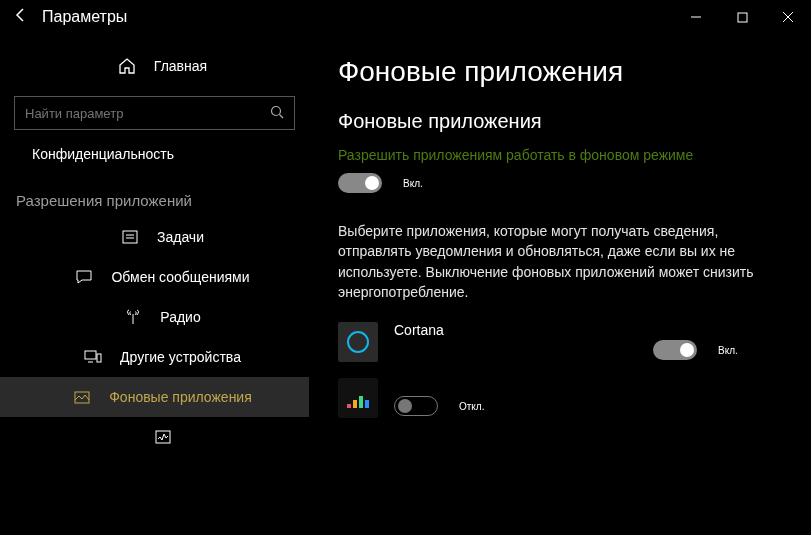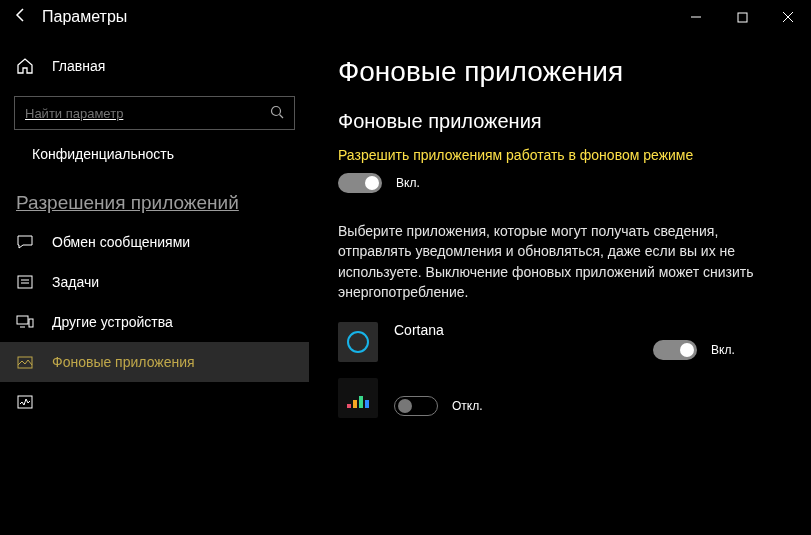--- a/index.html
+++ b/index.html
@@ -15,46 +15,46 @@
   .titlebar .back { width: 42px; text-align: center; font-size: 16px; color:#fff; cursor:pointer; }
   .titlebar .title { font-size: 16px; color:#fff; }
   .titlebar .spacer { flex:1; }
   .win-btn { width: 46px; height: 34px; display:flex; align-items:center; justify-content:center; color:#fff; cursor:pointer; }
   .win-btn svg { stroke:#fff; fill:none; }
   
   .body { flex:1; display:flex; overflow:hidden; }
   .sidebar { width: 310px; padding: 12px 0 0 0; border-right:1px solid #000; overflow:hidden; }
   .content { flex:1; padding: 22px 28px 10px 28px; overflow:hidden; }
   
-  .side-row { display:flex; align-items:center; height:40px; padding-left:16px; gap:18px; cursor:pointer; }
+  .side-row { display:flex; align-items:center; height:40px; padding-left:16px; gap:18px; cursor:pointer;justify-content:center; }
   .side-row .icon { width:18px; height:18px; display:flex; align-items:center; justify-content:center; color:#fff; }
   .side-row .label { font-size:14px; color:#fff; }
   .side-row.active { background:#2b2b2b; }
   .side-row.active .label { color:#c0a84a; }
   .side-row.active .icon { color:#c0a84a; }
   .search-wrap { margin: 10px 14px 16px 14px; }
-  .search { display:flex; align-items:center; border:1px solid #555; height:34px; padding:0 10px; background:#000;text-decoration:underline; }
+  .search { display:flex; align-items:center; border:1px solid #555; height:34px; padding:0 10px; background:#000; }
   .search input { flex:1; background:transparent; border:none; outline:none; color:#fff; font-size:13px; }
   .search .sicon { color:#aaa; }
   .side-heading { padding: 0 16px 10px 32px; font-size:14px; color:#fff; }
-  .side-subheading { padding: 20px 16px 8px 16px; font-size:19px; color:#9c9c9c;text-decoration:underline; }
+  .side-subheading { padding: 20px 16px 8px 16px; font-size:15px; color:#9c9c9c; }
   
   h1 { font-weight:400; font-size:28px; margin-bottom:22px; }
   h2 { font-weight:400; font-size:20px; margin-bottom:14px; margin-top:6px; }
-  .accent { color:#fde047; font-size:14px; margin-bottom:10px; }
+  .accent { color:#4d7c0f; font-size:14px; margin-bottom:10px; }
   .desc { color:#e5e5e5; font-size:14px; line-height:1.45; margin-bottom:20px; max-width:430px; }
   
   .toggle-row { display:flex; align-items:center; gap:14px; margin-bottom:28px; }
   .toggle { width:44px; height:20px; border-radius:10px; position:relative; cursor:pointer; }
   .toggle .knob { position:absolute; top:3px; width:14px; height:14px; border-radius:50%; background:#000; }
   .toggle.on { background:#888; }
   .toggle.on .knob { right:3px; background:#fff; }
   .toggle.off { background:#000; border:1px solid #777; }
   .toggle.off .knob { left:3px; background:#777; top:2px; }
-  .toggle-label { font-size:12px; }
+  .toggle-label { font-size:10px;margin-left:7px; }
   
   .app-row { display:flex; height:56px; gap:16px; }
   .app-icon { width:40px; height:40px; border-radius:2px; display:flex; align-items:center; justify-content:center; }
   .cortana-bg { background:#2b2b2b; }
   .cortana-ring { width:22px; height:22px; border:2px solid #17b3e8; border-radius:50%; }
   .deezer-bg { background:#111; display:flex; align-items:flex-end; justify-content:center; gap:2px; padding-bottom:10px; }
   .deezer-bg span { width:4px; }
   .deezer-bg span:nth-child(1){ height:4px; background:#e94f6b; }
   .deezer-bg span:nth-child(2){ height:8px; background:#f5a623; }
   .deezer-bg span:nth-child(3){ height:12px; background:#39d98a; }
@@ -115,37 +115,46 @@
       </div>
     </div>
 
     <div class="side-heading">Конфиденциальность</div>
 
     <div class="side-subheading">Разрешения приложений</div>
 
     <div class="side-row">
       <span class="icon">
         <svg width="16" height="16" viewBox="0 0 16 16">
-            <path d="M1 2 H15 V11 H6 L2 14 V11 H1 Z" fill="none" stroke="currentColor"></path>
-          </svg>
-      </span>
-      <span class="label">Обмен сообщениями</span>
-    </div>
-
-    <div class="side-row">
-      <span class="icon">
-        <svg width="16" height="16" viewBox="0 0 16 16">
             <rect x="1" y="2" width="14" height="12" fill="none" stroke="currentColor"></rect>
             <line x1="4" y1="6" x2="12" y2="6" stroke="currentColor"></line>
             <line x1="4" y1="9" x2="12" y2="9" stroke="currentColor"></line>
           </svg>
       </span>
       <span class="label">Задачи</span>
     </div>
 
+    <div class="side-row">
+      <span class="icon">
+        <svg width="16" height="16" viewBox="0 0 16 16">
+            <path d="M1 2 H15 V11 H6 L2 14 V11 H1 Z" fill="none" stroke="currentColor"></path>
+          </svg>
+      </span>
+      <span class="label">Обмен сообщениями</span>
+    </div>
+
+    <div class="side-row">
+      <span class="icon">
+        <svg width="16" height="16" viewBox="0 0 16 16">
+            <line x1="8" y1="5" x2="8" y2="15" stroke="currentColor"></line>
+            <path d="M4 6 Q1 2 4 1 M12 6 Q15 2 12 1 M5.5 6 Q4 3.5 5.5 2.5 M10.5 6 Q12 3.5 10.5 2.5" fill="none" stroke="currentColor"></path>
+          </svg>
+      </span>
+      <span class="label">Радио</span>
+    </div>
 
     <div class="side-row">
       <span class="icon">
         <svg width="18" height="16" viewBox="0 0 18 16">
             <rect x="1" y="2" width="11" height="8" fill="none" stroke="currentColor"></rect>
             <rect x="13" y="5" width="4" height="8" fill="none" stroke="currentColor"></rect>
             <line x1="4" y1="13" x2="9" y2="13" stroke="currentColor"></line>
           </svg>
       </span>
       <span class="label">Другие устройства</span>

